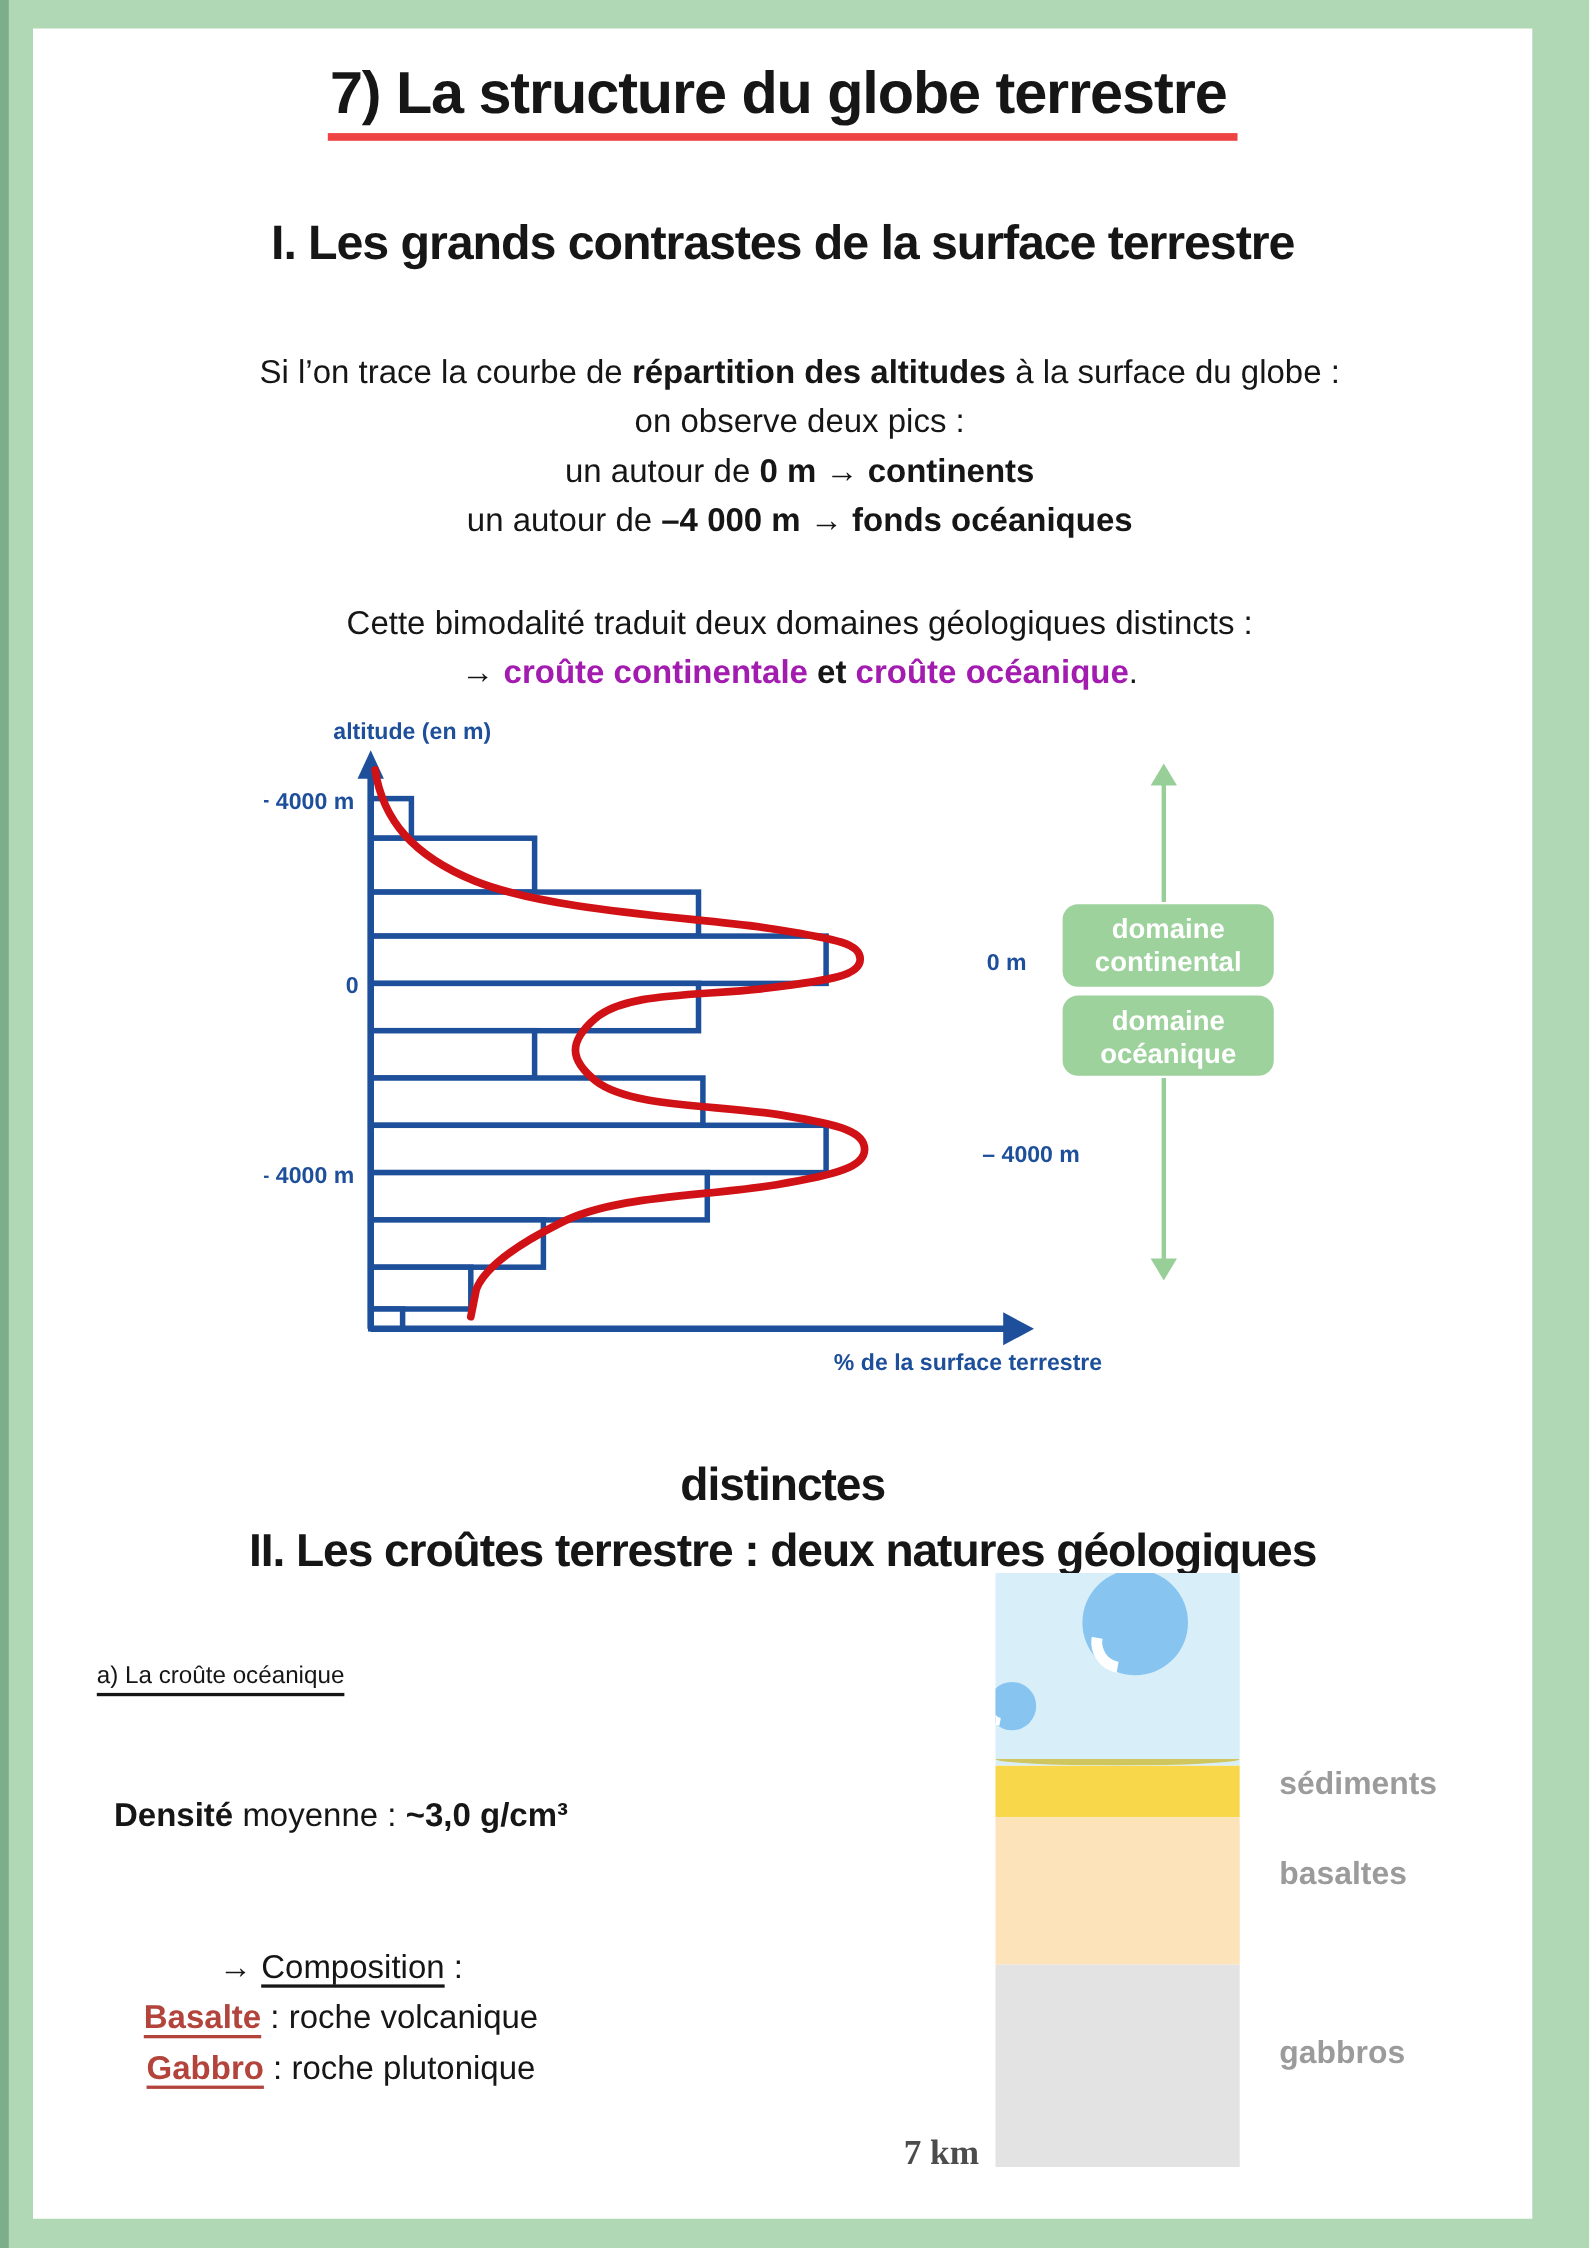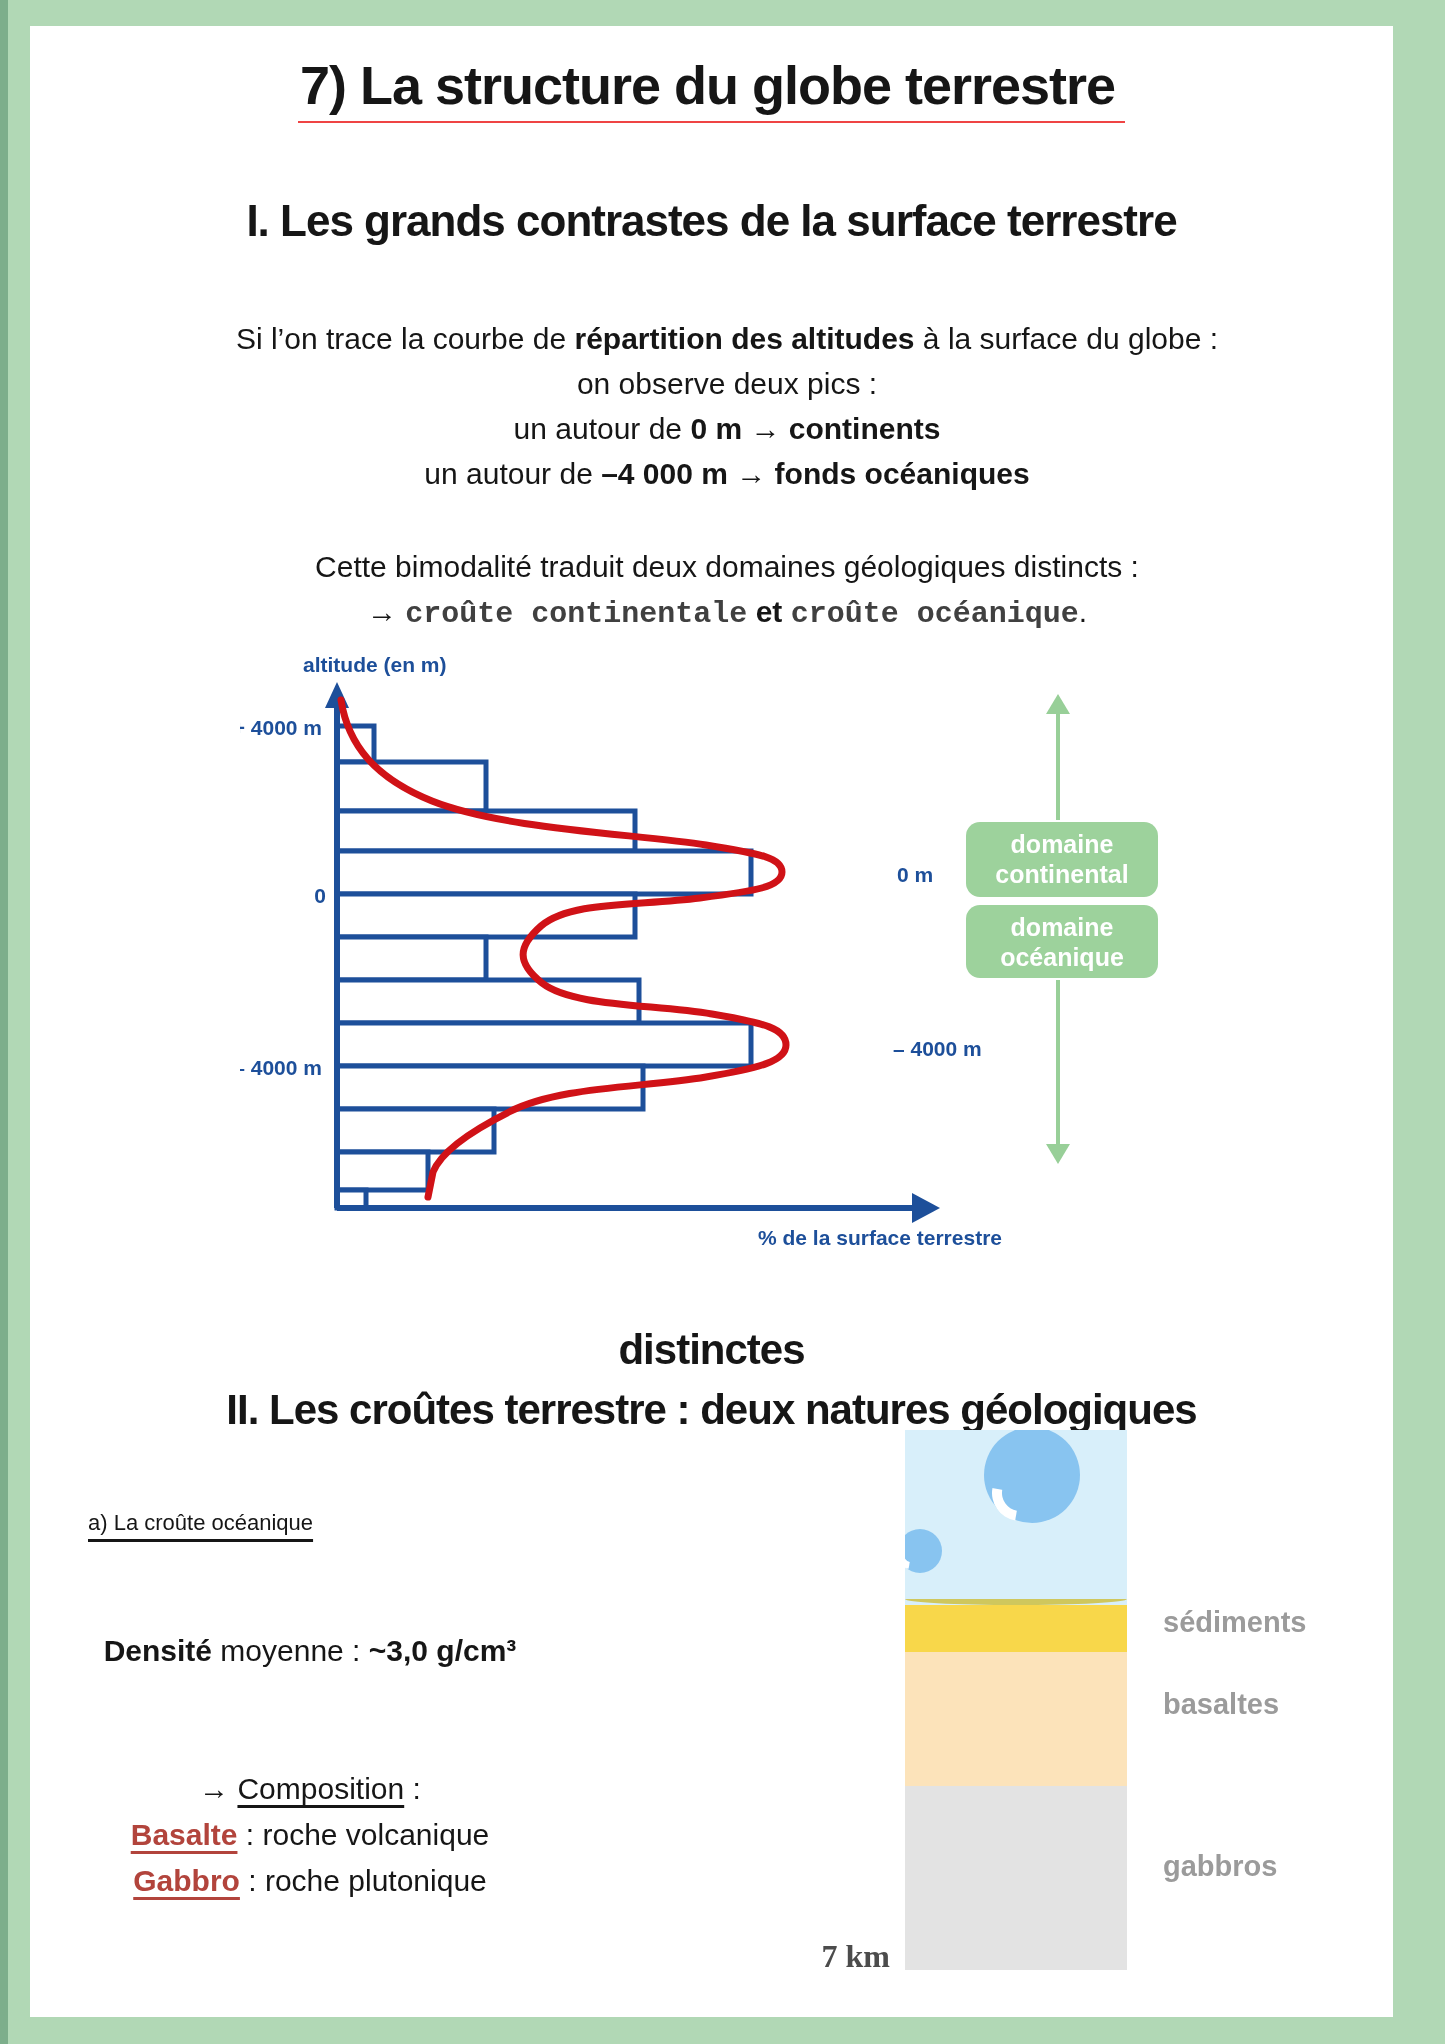--- a/index.html
+++ b/index.html
@@ -6,30 +6,30 @@
   .page{position:relative;width:1445px;height:2044px;background:#ffffff;overflow:hidden;
         font-family:"Liberation Sans",sans-serif;color:#161616;}
   .frame{position:absolute;inset:0;border-style:solid;border-color:#b1d8b5;
          border-width:26px 52px 27px 30px;pointer-events:none;box-sizing:border-box;}
   .edge{position:absolute;left:0;top:0;bottom:0;width:8px;background:#7dae8b;}
 
   .abs{position:absolute;}
   .ctr{left:30px;right:52px;text-align:center;}
 
   .title{top:54px;font-size:54px;font-weight:bold;letter-spacing:-1px;}
-  .title span{display:inline-block;border-bottom:2px solid #ef4444;padding:0 10px 5px 2px;}
+  .title span{display:inline-block;border-bottom:7px solid #ef4444;padding:0 10px 5px 2px;}
 
   .h1{top:196px;font-size:44px;font-weight:bold;letter-spacing:-1px;}
 
   .body-txt{font-size:30px;line-height:45px;padding-left:31px;}
   .intro{top:316px;}
   .bimodal{top:544px;}
 
   .b{font-weight:bold;}
-  .red{color:#404040;font-family:Liberation Mono, monospace;}
+  .red{color:#a21caf;}
   .darkred{color:#b2443c;}
   .u{text-decoration:underline;text-decoration-thickness:3px;text-underline-offset:6px;}
 
   .chart{left:240px;top:640px;width:920px;height:620px;}
   .chart svg{width:100%;height:100%;display:block;}
   .chart text{font-family:"Liberation Sans",sans-serif;font-weight:bold;}
 
   .h2{top:1320px;font-size:42px;font-weight:bold;line-height:60px;letter-spacing:-1px;}
 
   .suba{left:88px;top:1510px;font-size:22px;text-decoration:underline;

